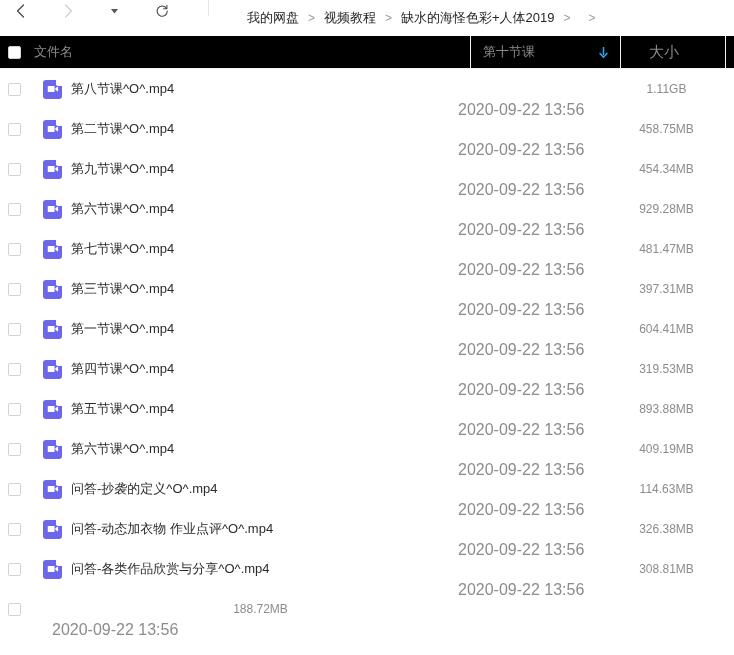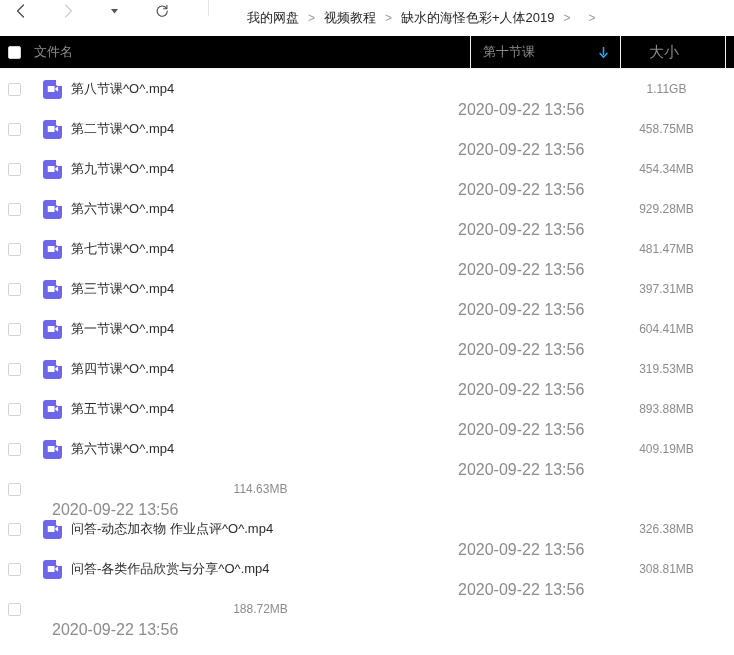--- a/index.html
+++ b/index.html
@@ -460,20 +460,29 @@
         <span class="fname">第六节课^O^.mp4</span>
       </div>
       <div class="r-time">2020-09-22 13:56</div>
       <div class="r-size">409.19MB</div>
       <div class="r-tail"></div>
     </div>
     <div class="row">
       <div class="r-check">
         <div class="cbox"></div>
       </div>
+      <div class="r-name">
+        <span class="vicon">
+          <svg width="11" height="8" viewBox="0 0 14 10">
+            <rect x="0" y="1.2" width="9" height="7.6" rx="1.1" fill="#ffffff"></rect>
+            <path d="M10 4.1 L13.6 1.4 L13.6 8.6 L10 5.9 Z" fill="#ffffff"></path>
+          </svg>
+        </span>
+        <span class="fname">问答-抄袭的定义^O^.mp4</span>
+      </div>
       <div class="r-time">2020-09-22 13:56</div>
       <div class="r-size">114.63MB</div>
       <div class="r-tail"></div>
     </div>
     <div class="row">
       <div class="r-check">
         <div class="cbox"></div>
       </div>
       <div class="r-name">
         <span class="vicon">

